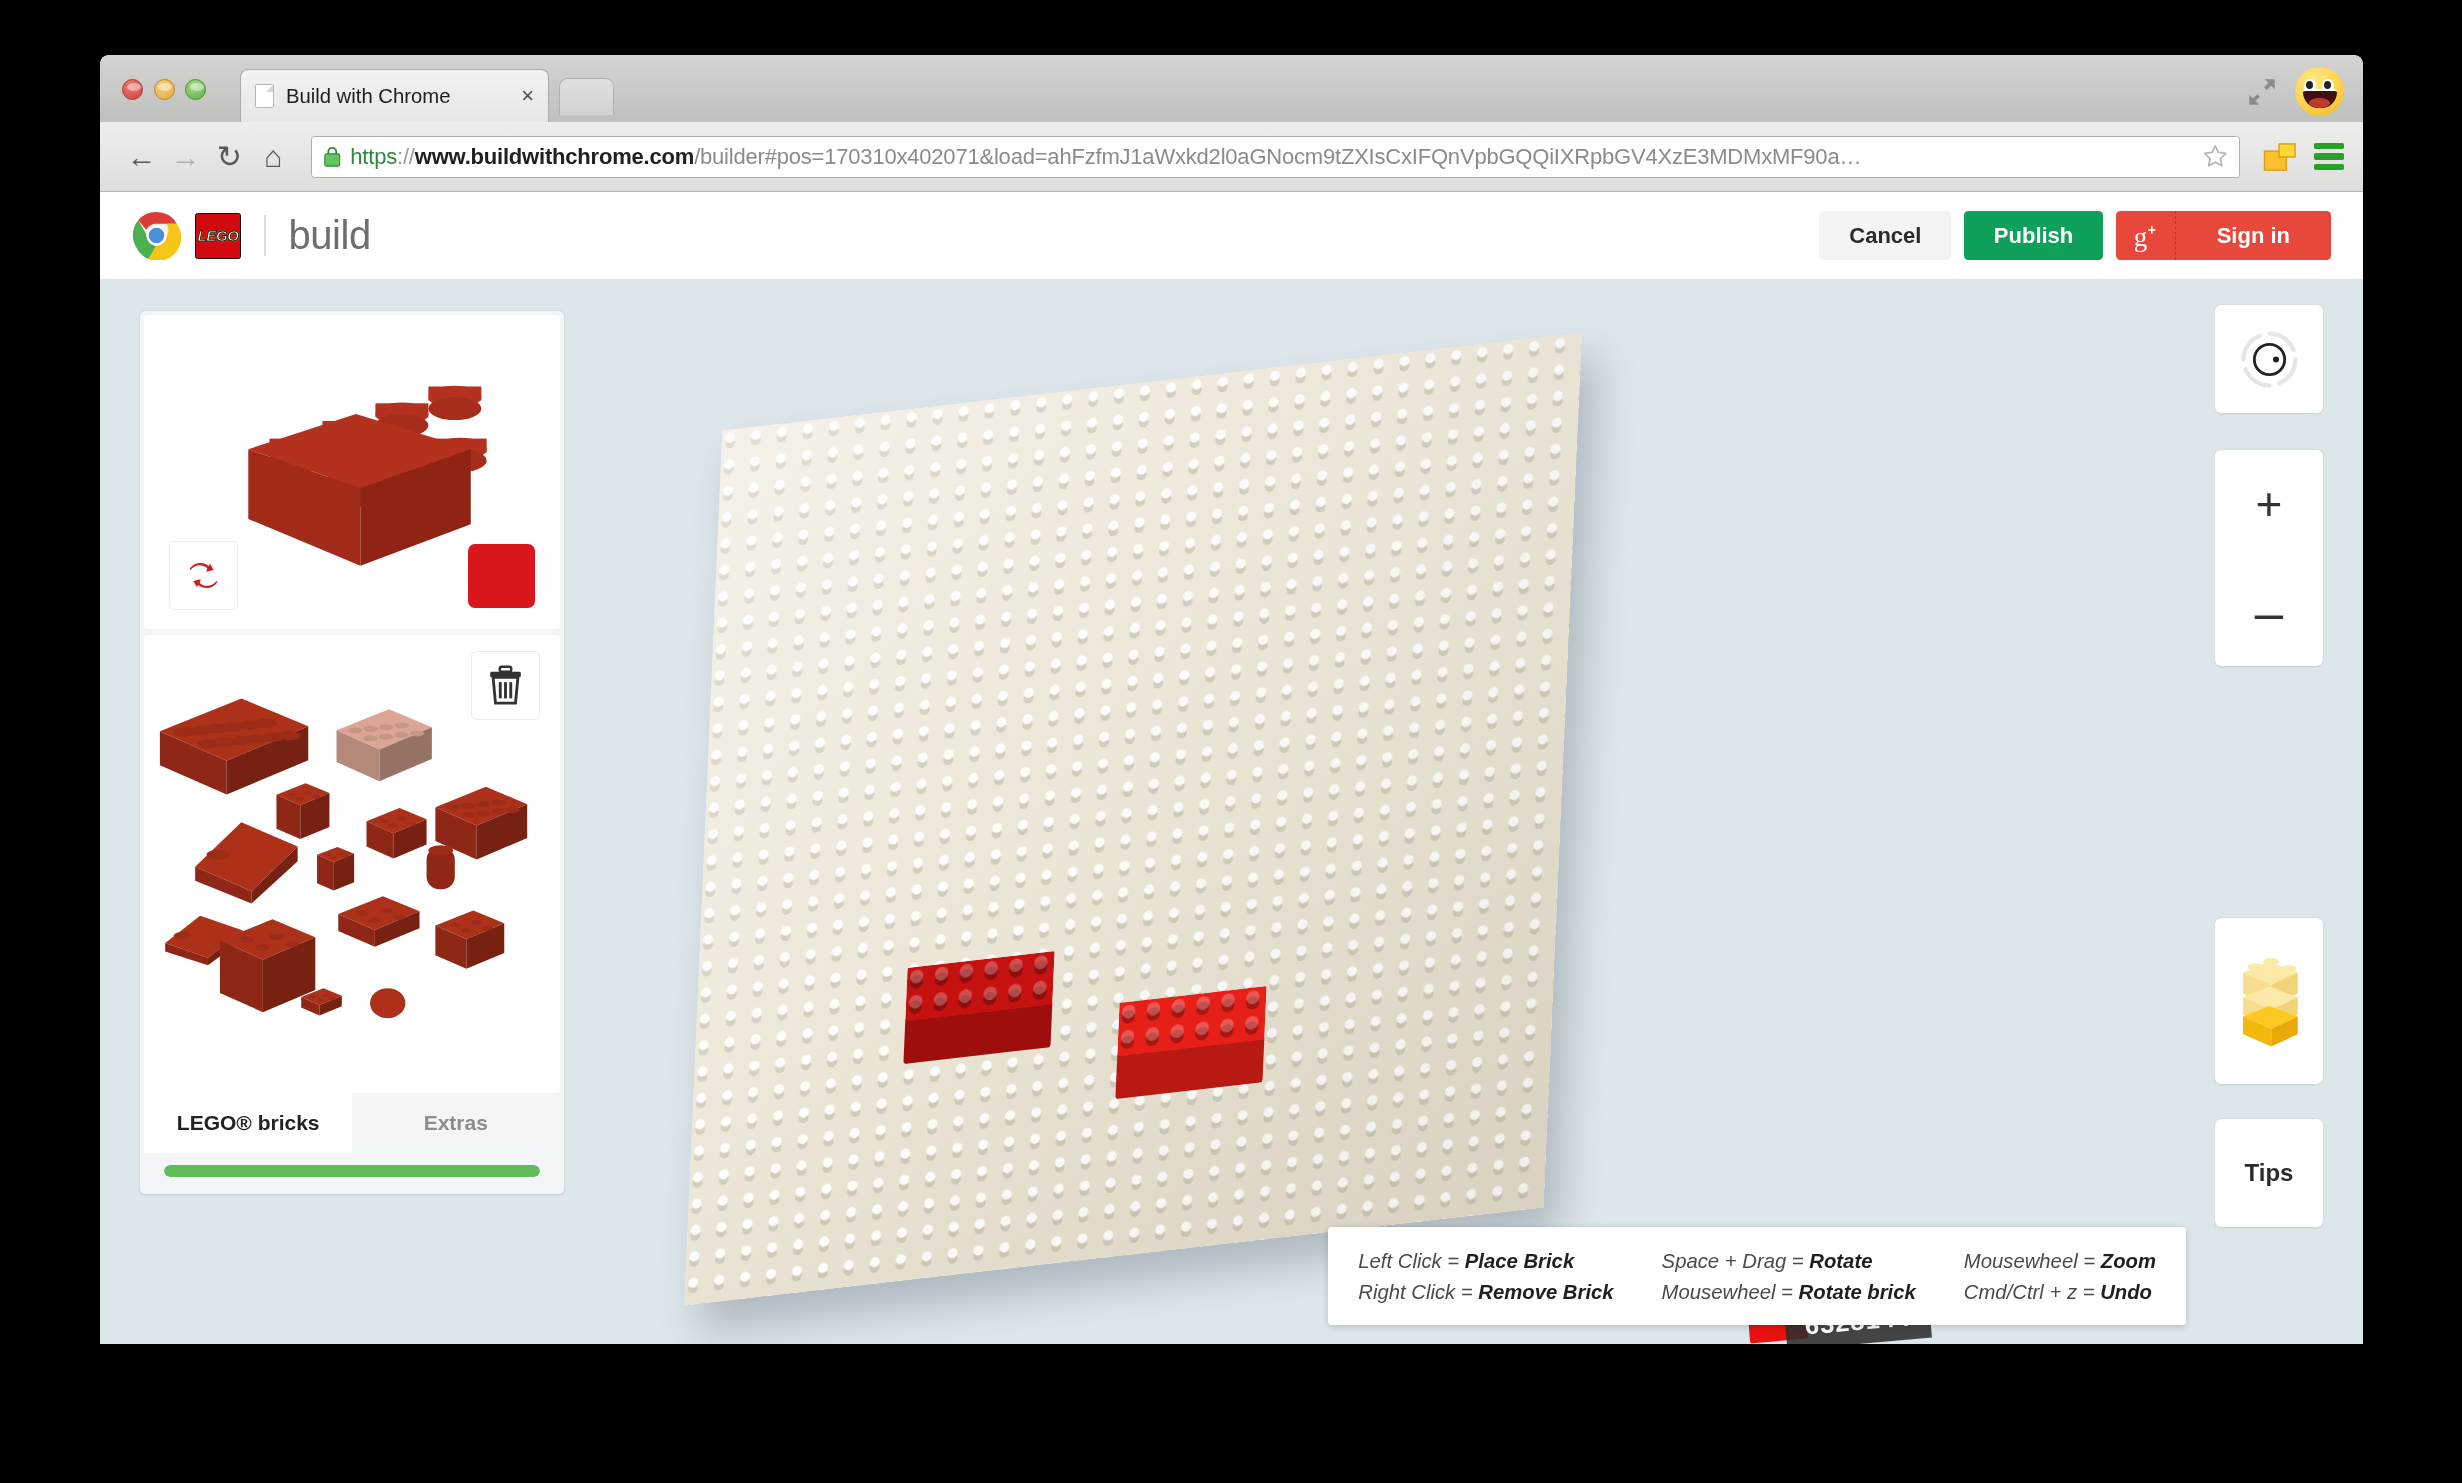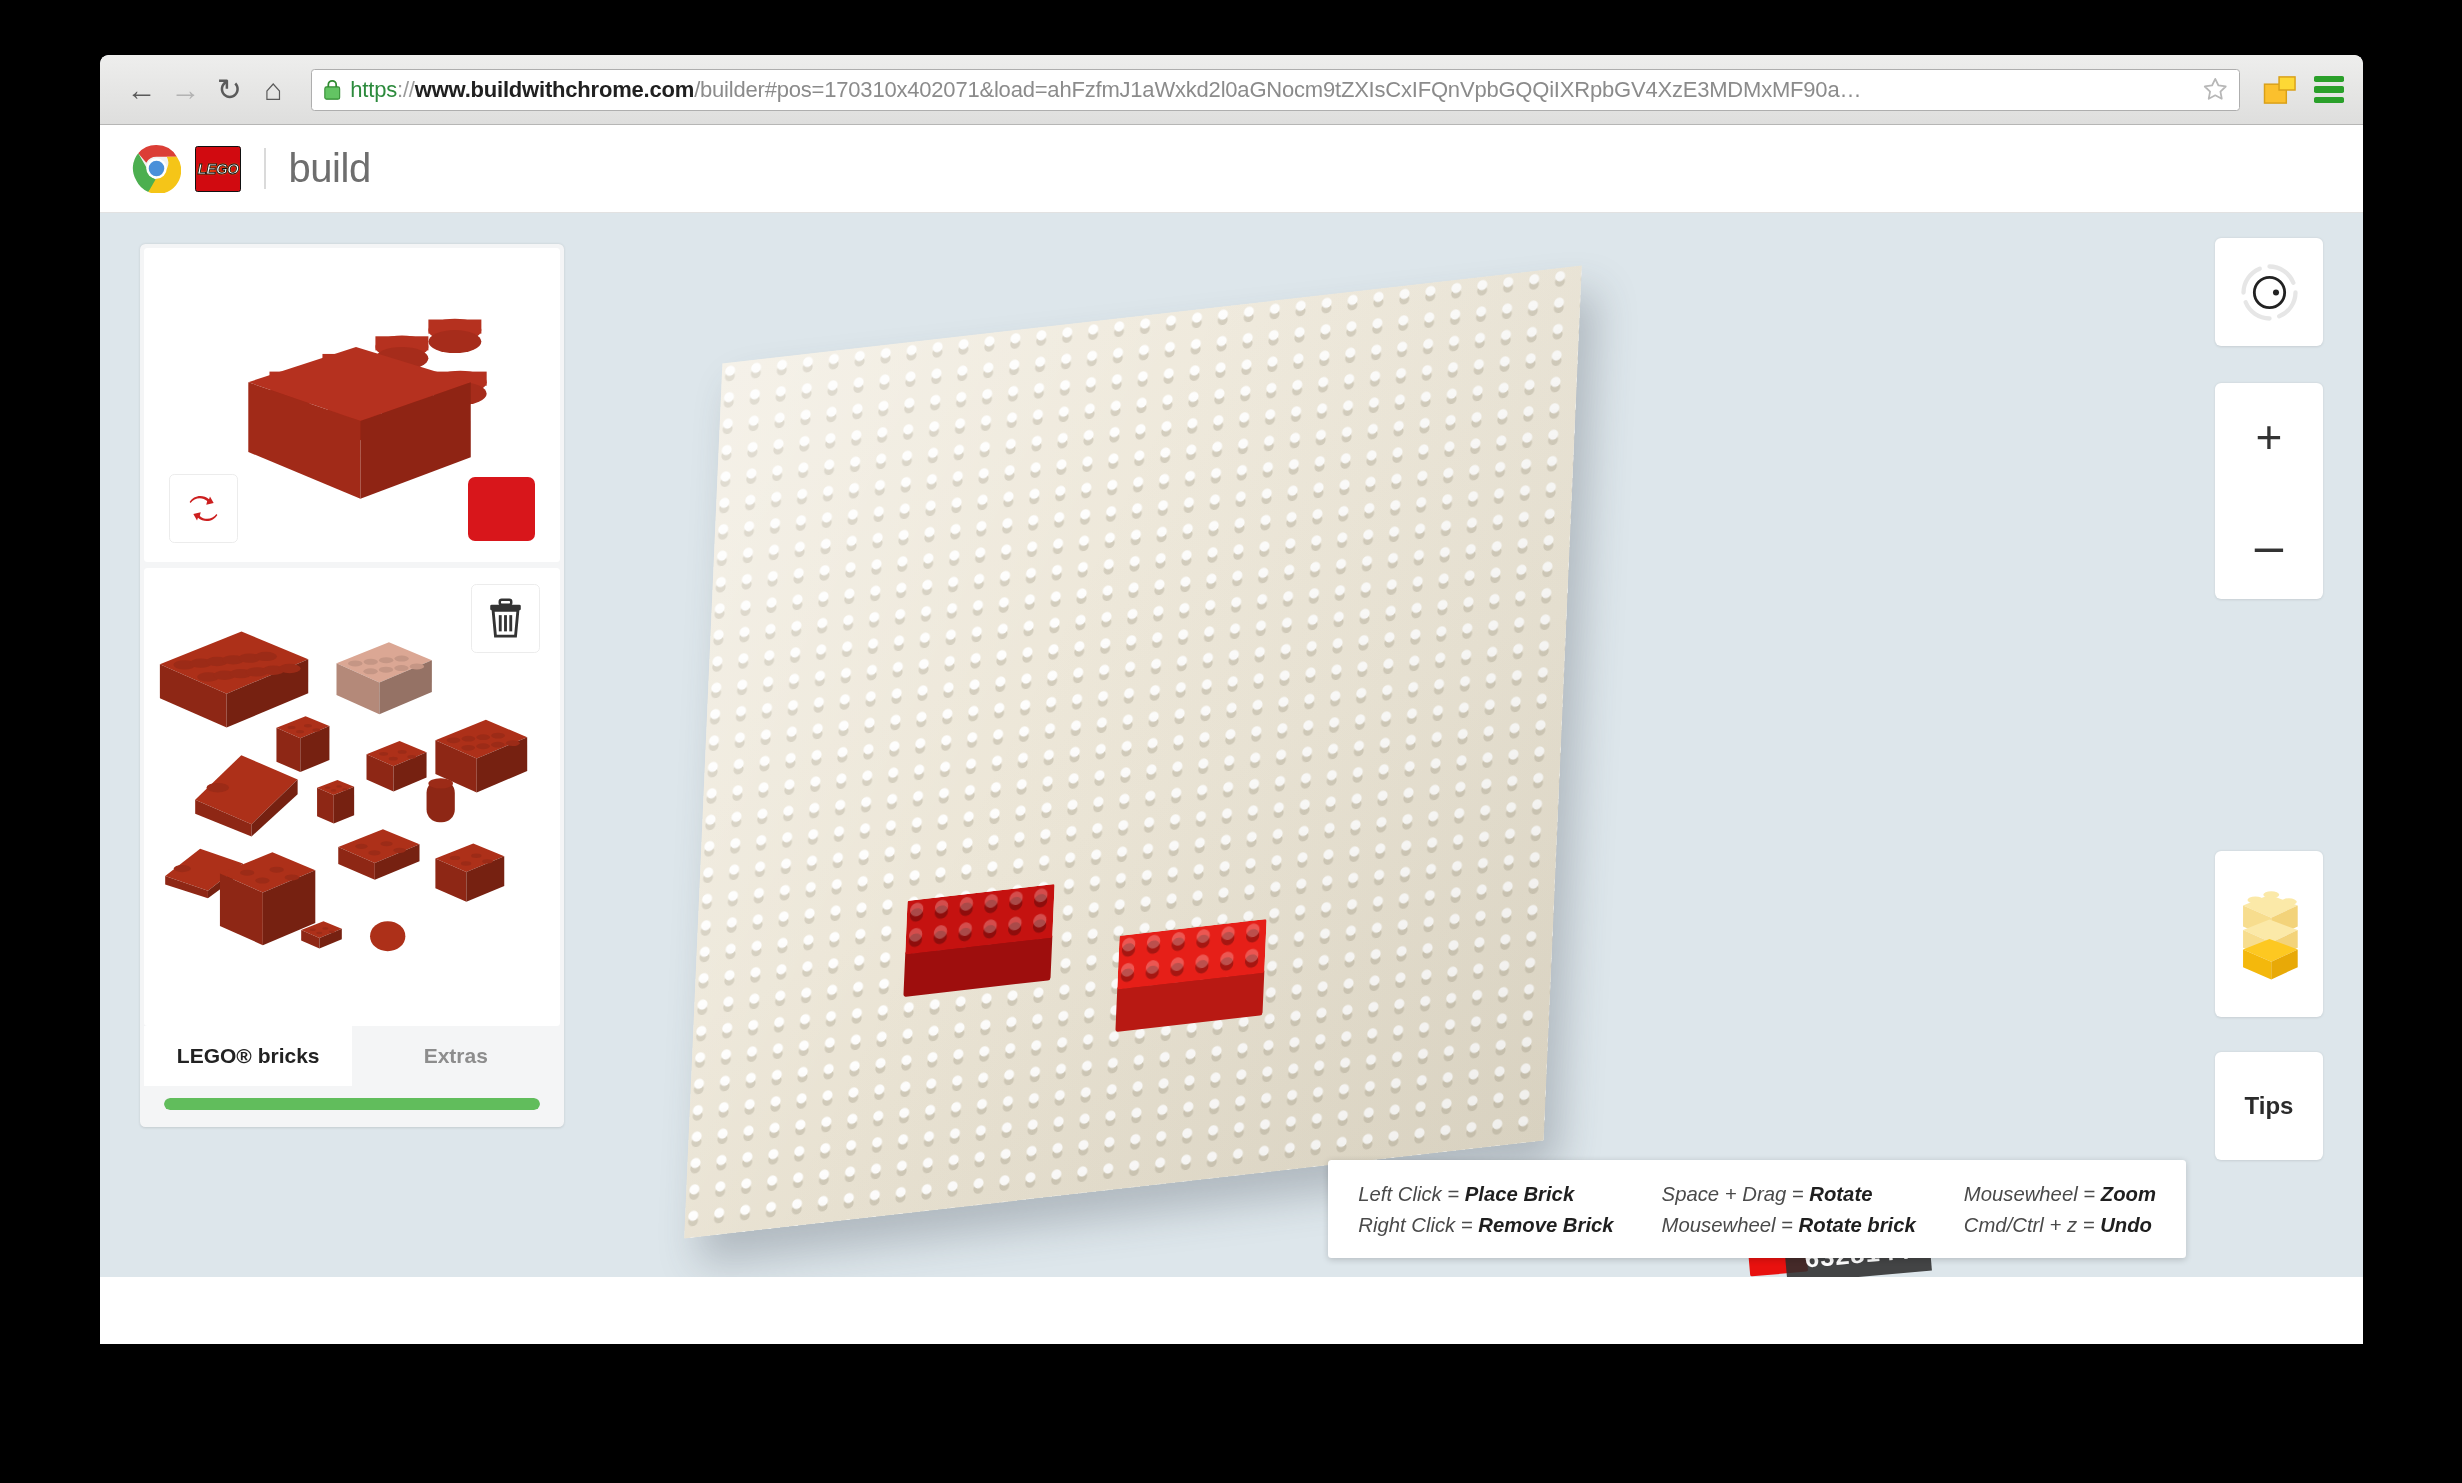--- a/index.html
+++ b/index.html
@@ -335,20 +335,47 @@
     width: 58px; height: 26.5px; background: #e8110f; border-radius: 1.8px;
     transform: rotate(-5deg); z-index: 2;
   }
 </style>
 </head>
 <body>
 
 <div id="desktop">
   <div id="browser-window">
 
+    <div id="tabstrip">
+      <div class="traffic-lights">
+        <div class="light red"></div>
+        <div class="light yellow"></div>
+        <div class="light green"></div>
+      </div>
+
+      <div id="tab">
+        <div class="page-icon"></div>
+        <div class="tab-title">Build with Chrome</div>
+        <div class="tab-close">×</div>
+      </div>
+
+      <div id="newtab"></div>
+
+      <div id="win-right">
+        <svg id="expand-icon" viewBox="0 0 24 24">
+          <path d="M14 3h7v7l-2.6-2.6-3.1 3.1-1.8-1.8 3.1-3.1z" fill="#8a8a8a"></path>
+          <path d="M10 21H3v-7l2.6 2.6 3.1-3.1 1.8 1.8-3.1 3.1z" fill="#8a8a8a"></path>
+        </svg>
+        <div id="avatar-smiley">
+          <div class="eye l"></div>
+          <div class="eye r"></div>
+          <div class="mouth"></div>
+        </div>
+      </div>
+    </div>
 
     <div id="toolbar">
       <div class="navbtn">←</div>
       <div class="navbtn disabled">→</div>
       <div class="navbtn">↻</div>
       <div class="navbtn">⌂</div>
 
       <div id="omnibox">
         <svg id="lock-icon" viewBox="0 0 20 24">
           <rect x="1.5" y="9" width="17" height="14" rx="2" fill="#63c463" stroke="#2f8a2f" stroke-width="1.2"></rect>
@@ -385,20 +412,28 @@
             <circle cx="24" cy="24" r="10" fill="#fff"></circle>
             <circle cx="24" cy="24" r="7.6" fill="#4a90d9"></circle>
           </svg>
           <div id="lego-logo">
             <span class="lego-word">LEGO</span>
           </div>
           <div id="brand-divider"></div>
           <div id="brand-word">build</div>
         </div>
 
+        <div id="header-actions">
+          <div class="btn" id="btn-cancel">Cancel</div>
+          <div class="btn" id="btn-publish">Publish</div>
+          <div id="signin-group">
+            <div id="gplus-cell">g⁺</div>
+            <div id="btn-signin">Sign in</div>
+          </div>
+        </div>
       </div>
 
       <div id="workspace">
 
         <div id="stage">
           <div id="baseplate-wrap">
             <div id="baseplate"></div>
             <div id="plate-shade"></div>
           </div>
           <div id="placed-bricks">

